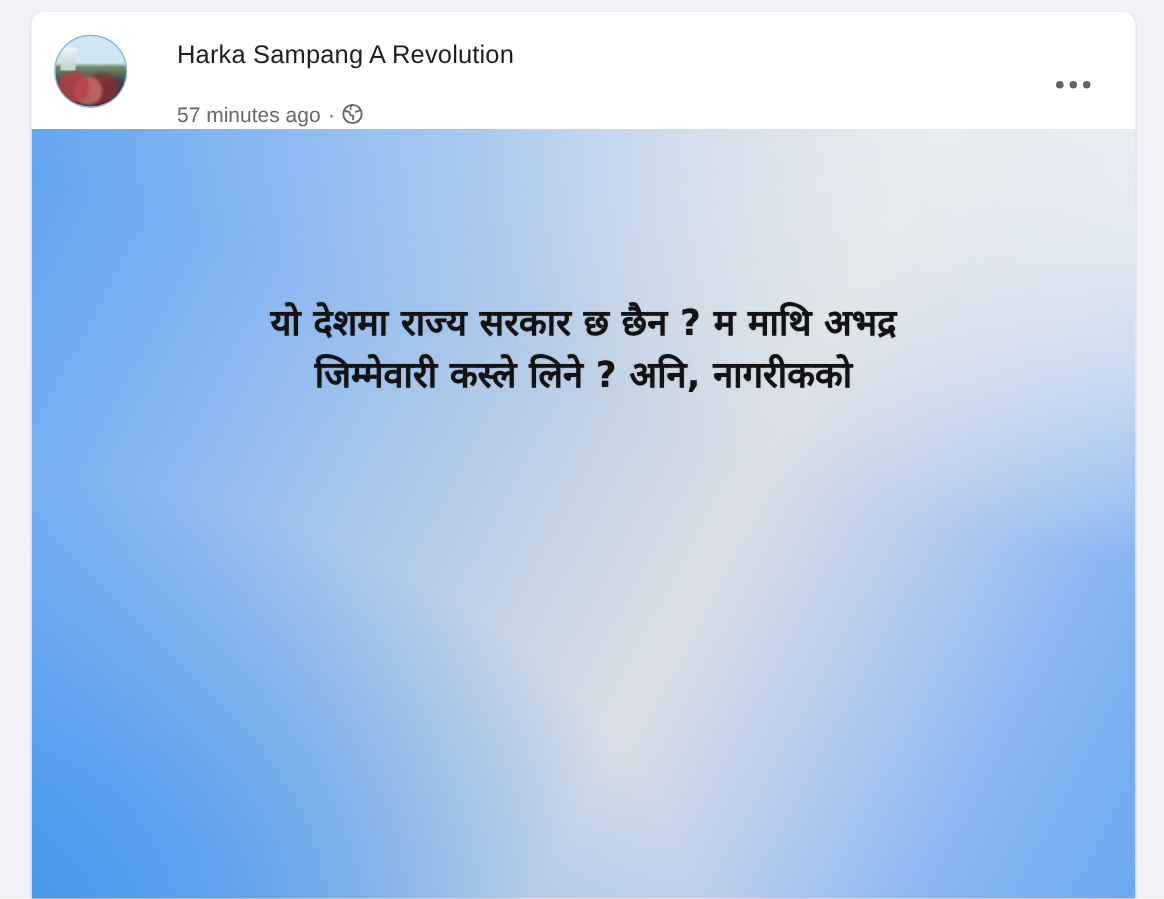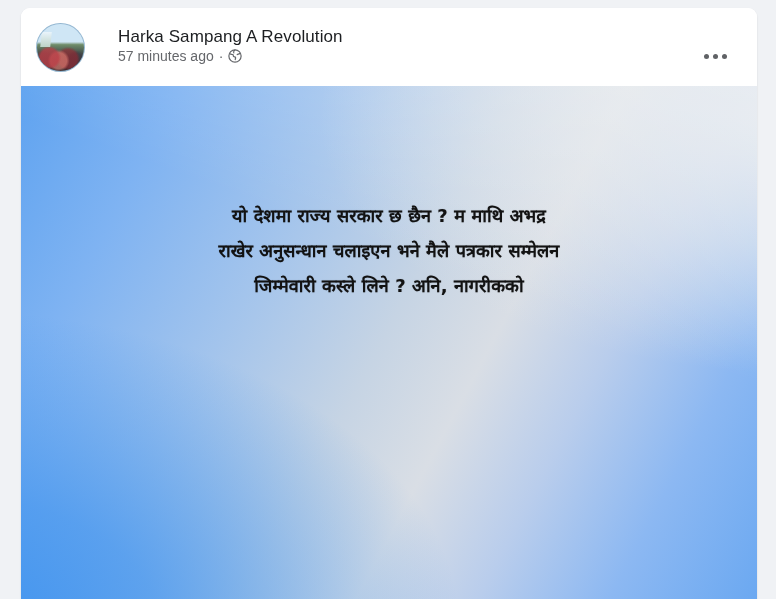--- a/index.html
+++ b/index.html
@@ -88,21 +88,21 @@
     line-height: 21px;
     color: #1c1e21;
     font-weight: 500;
     letter-spacing: 0.1px;
     white-space: nowrap;
   }
   .meta-row {
     display: flex;
     align-items: center;
     gap: 5px;
-    margin-top: 0;
+    margin-top: 20px;
   }
   .timestamp {
     font-size: 14px;
     line-height: 18px;
     color: #65676b;
     white-space: nowrap;
   }
   .meta-dot {
     font-size: 14px;
     color: #65676b;
@@ -166,21 +166,21 @@
 
   .overlay-text {
     position: absolute;
     left: 0;
     right: 0;
     top: 112px;
     padding: 0 42px;
     text-align: center;
     color: #121212;
     font-family: "DejaVu Sans", "Liberation Sans", sans-serif;
-    font-size: 18px;
+    font-size: 24px;
     font-weight: 700;
     line-height: 35px;
     letter-spacing: 0.1px;
     text-shadow: 0 0 1px rgba(0,0,0,0.25);
   }
   .overlay-line {
     display: block;
     white-space: nowrap;
   }
   .text-caret {
@@ -225,20 +225,19 @@
         <span class="dot"></span>
         <span class="dot"></span>
         <span class="dot"></span>
       </div>
 
     </div>
 
     <div class="post-image">
       <div class="overlay-text">
         <span class="overlay-line">यो देशमा राज्य सरकार छ छैन ? म माथि अभद्र</span>
-        <span class="overlay-line">राखेर अनुसन्धान चलाइएन भने मैले पत्रकार सम्मेलन</span>
         <span class="overlay-line">जिम्मेवारी कस्ले लिने ? अनि, नागरीकको</span>
       </div>
     </div>
 
   </div>
 
 </div>
 
 </body></html>

